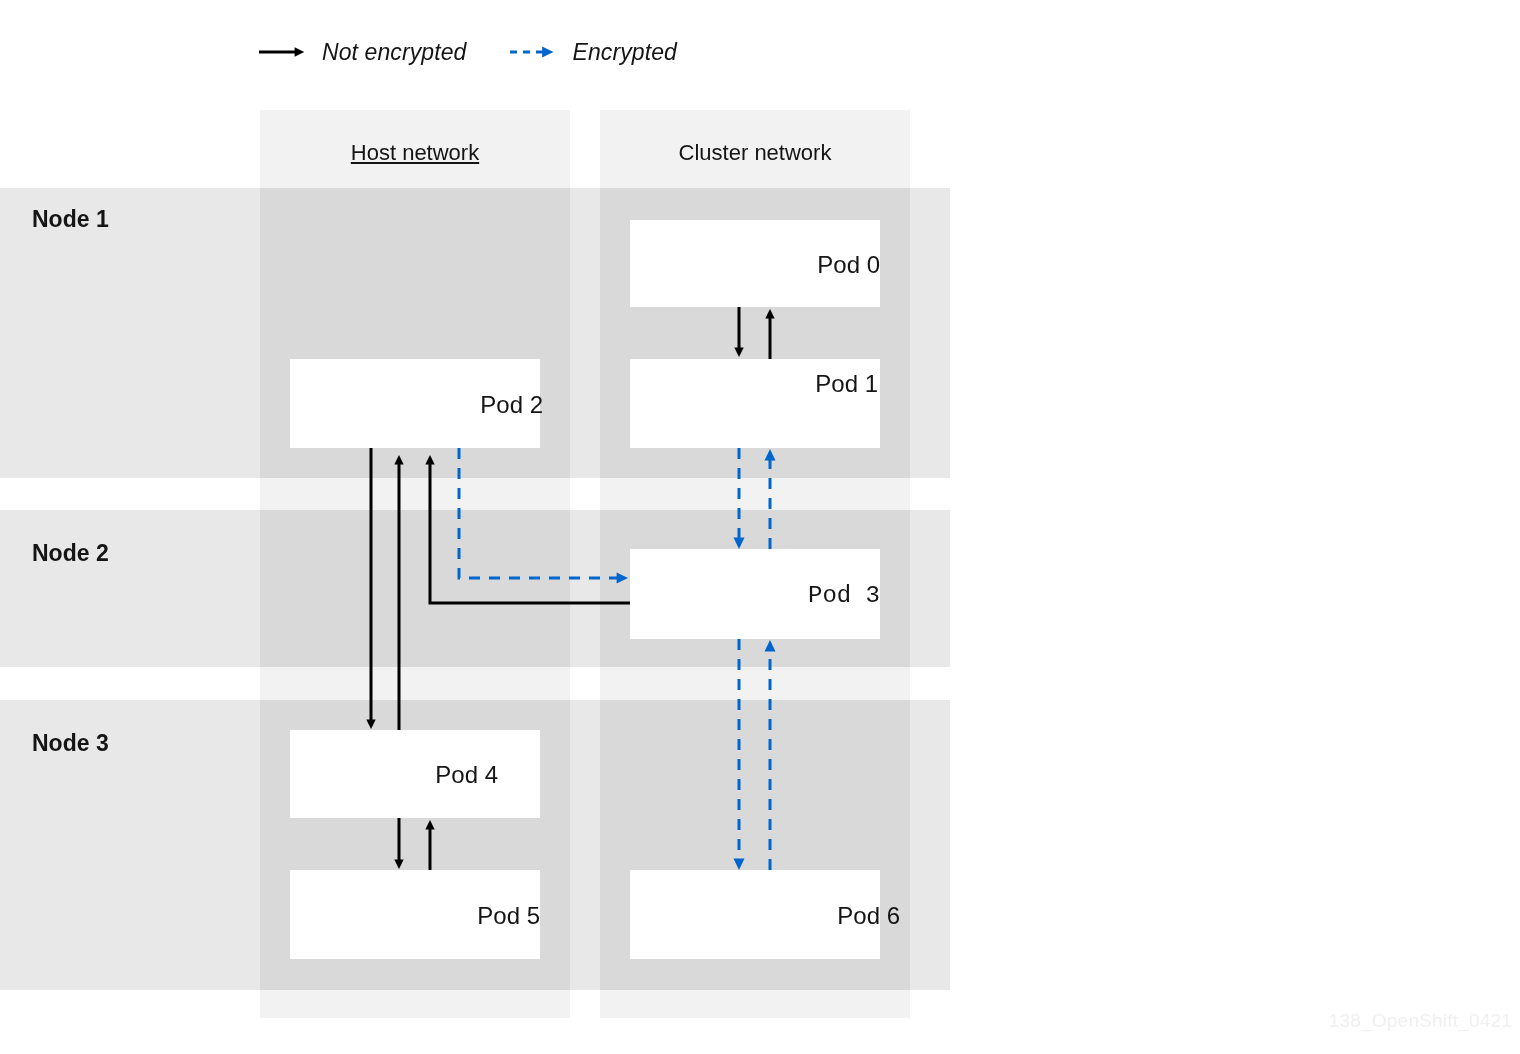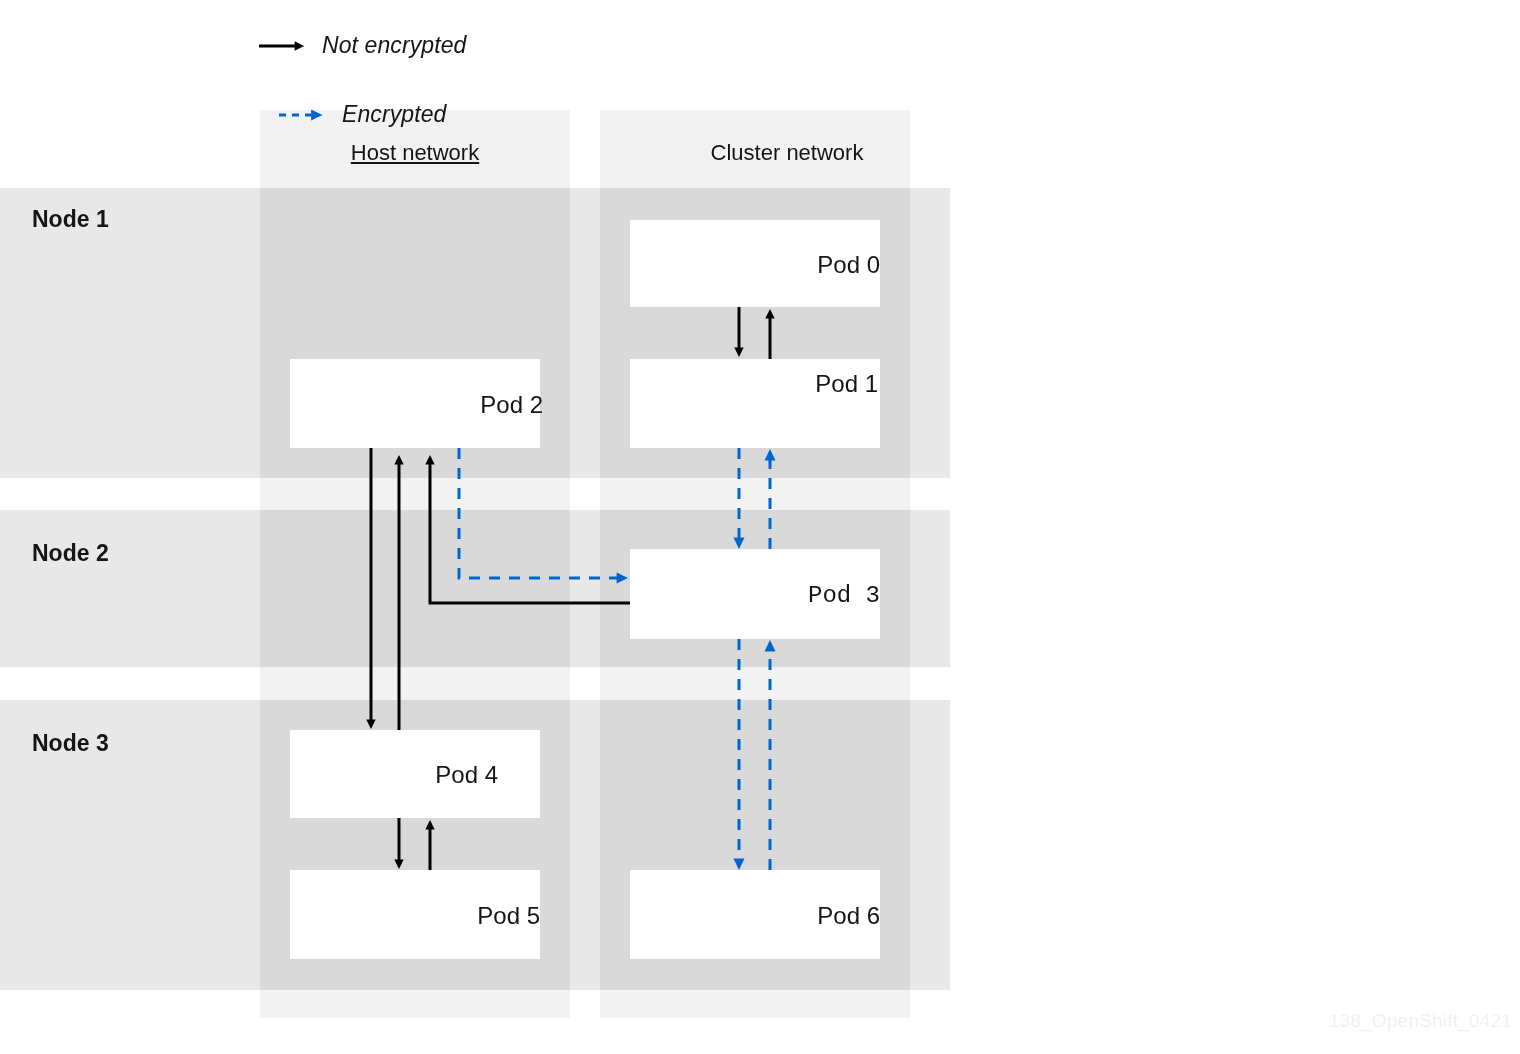--- a/index.html
+++ b/index.html
@@ -27,21 +27,20 @@
     height: 1054px;
   }
   .legend {
     position: absolute;
     left: 258px;
     top: 32px;
     display: flex;
     align-items: center;
     gap: 42px;
     height: 40px;
-    flex-direction: column;
   }
   .legend-entry {
     display: flex;
     align-items: center;
     gap: 14px;
   }
   .legend-label {
     font-size: 23px;
     font-style: italic;
     color: #151515;
@@ -193,29 +192,29 @@
             <path d="M0.6,1 L12,6.5 L0.6,12 Z" fill="#06c"></path>
           </marker>
         </defs>
         <line x1="1" y1="8" x2="38" y2="8" stroke="#06c" stroke-width="3" stroke-dasharray="7 6" marker-end="url(#lg-arrow-blue)"></line>
       </svg>
       <span class="legend-label">Encrypted</span>
     </div>
   </div>
 
   <div class="col-header-label" style="left:260px; top:140px; width:310px;text-decoration:underline;">Host network</div>
-  <div class="col-header-label" style="left:632px; top:140px; width:310px;">Cluster network</div>
+  <div class="col-header-label" style="left:600px; top:140px; width:310px;">Cluster network</div>
 
   <div class="node-label" style="left:32px; top:206px;">Node 1</div>
   <div class="node-label" style="left:32px; top:540px;">Node 2</div>
   <div class="node-label" style="left:32px; top:730px;">Node 3</div>
 
   <div class="pod-label" style="left:630px; top:251px; width:250px;">Pod 0</div>
   <div class="pod-label" style="left:630px; top:370px; width:248px;">Pod 1</div>
   <div class="pod-label" style="left:290px; top:391px; width:253px;">Pod 2</div>
   <div class="pod-label" style="left:630px; top:582px; width:250px;font-family:Liberation Mono, monospace;">Pod 3</div>
   <div class="pod-label" style="left:290px; top:761px; width:208px;">Pod 4</div>
   <div class="pod-label" style="left:290px; top:902px; width:250px;">Pod 5</div>
-  <div class="pod-label" style="left:630px; top:902px; width:250px;">Pod 6</div>
+  <div class="pod-label" style="left:630px; top:902px; width:250px;padding-left:20px;">Pod 6</div>
 
   <div class="watermark">138_OpenShift_0421</div>
 
 </div>
 
 </body></html>

